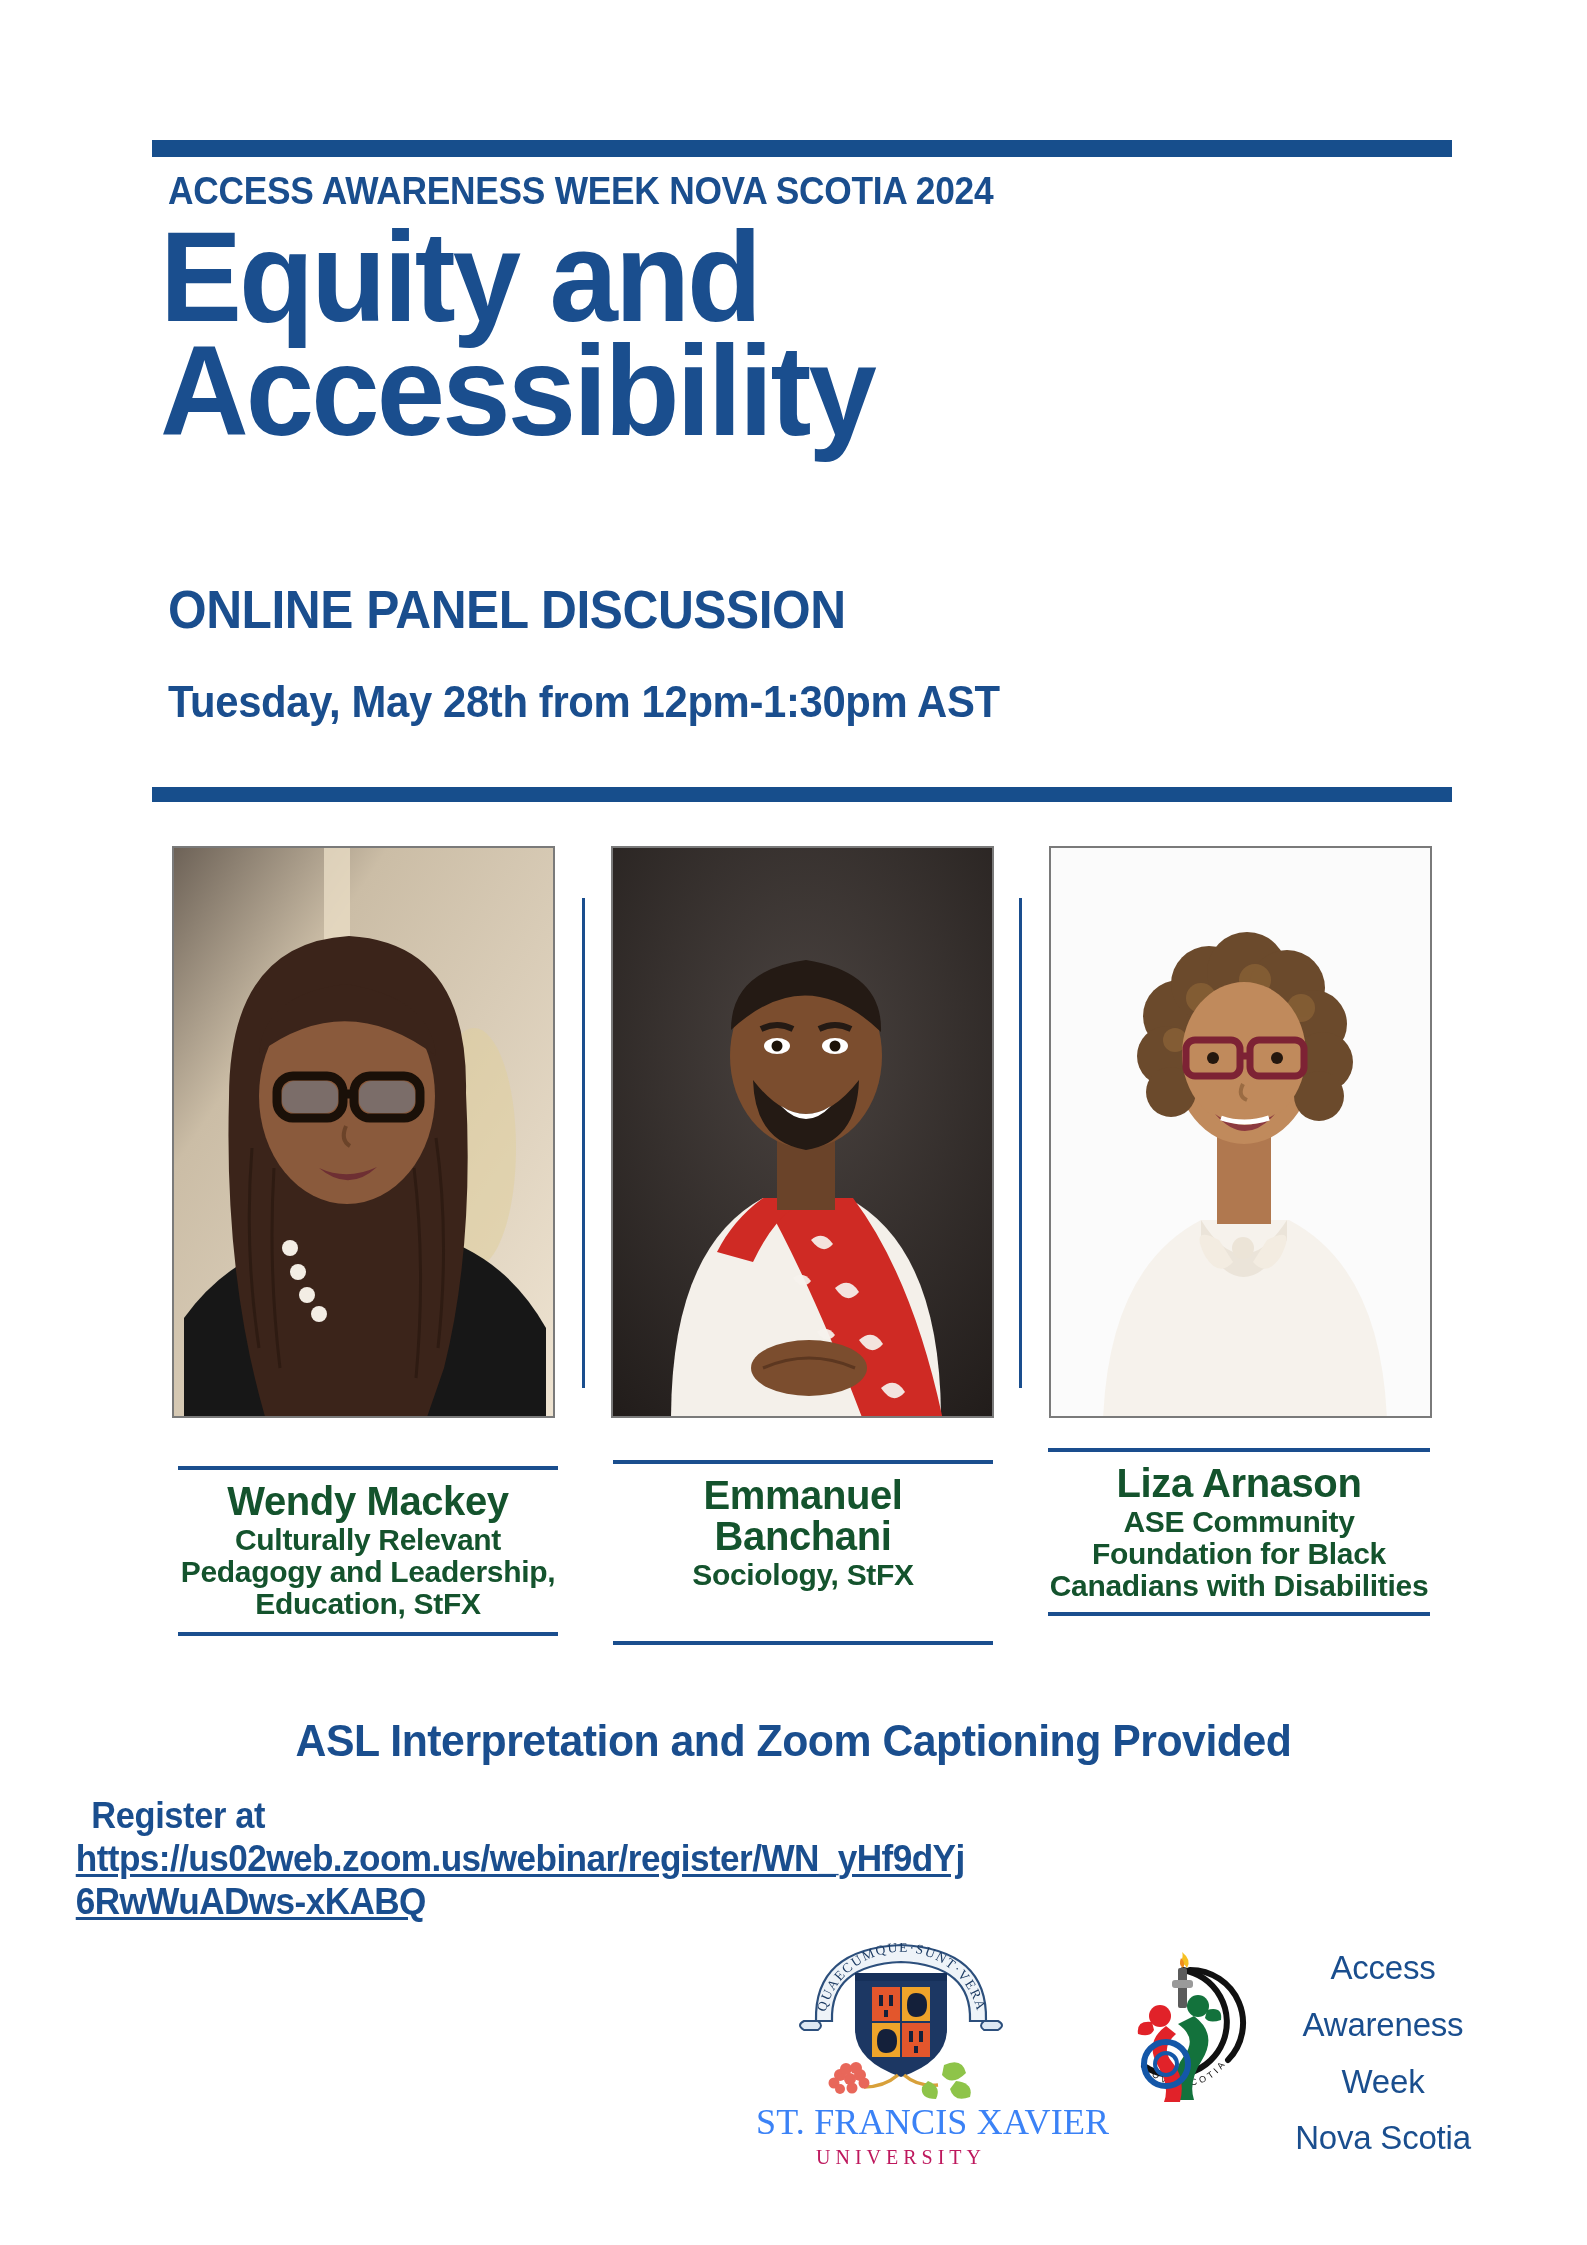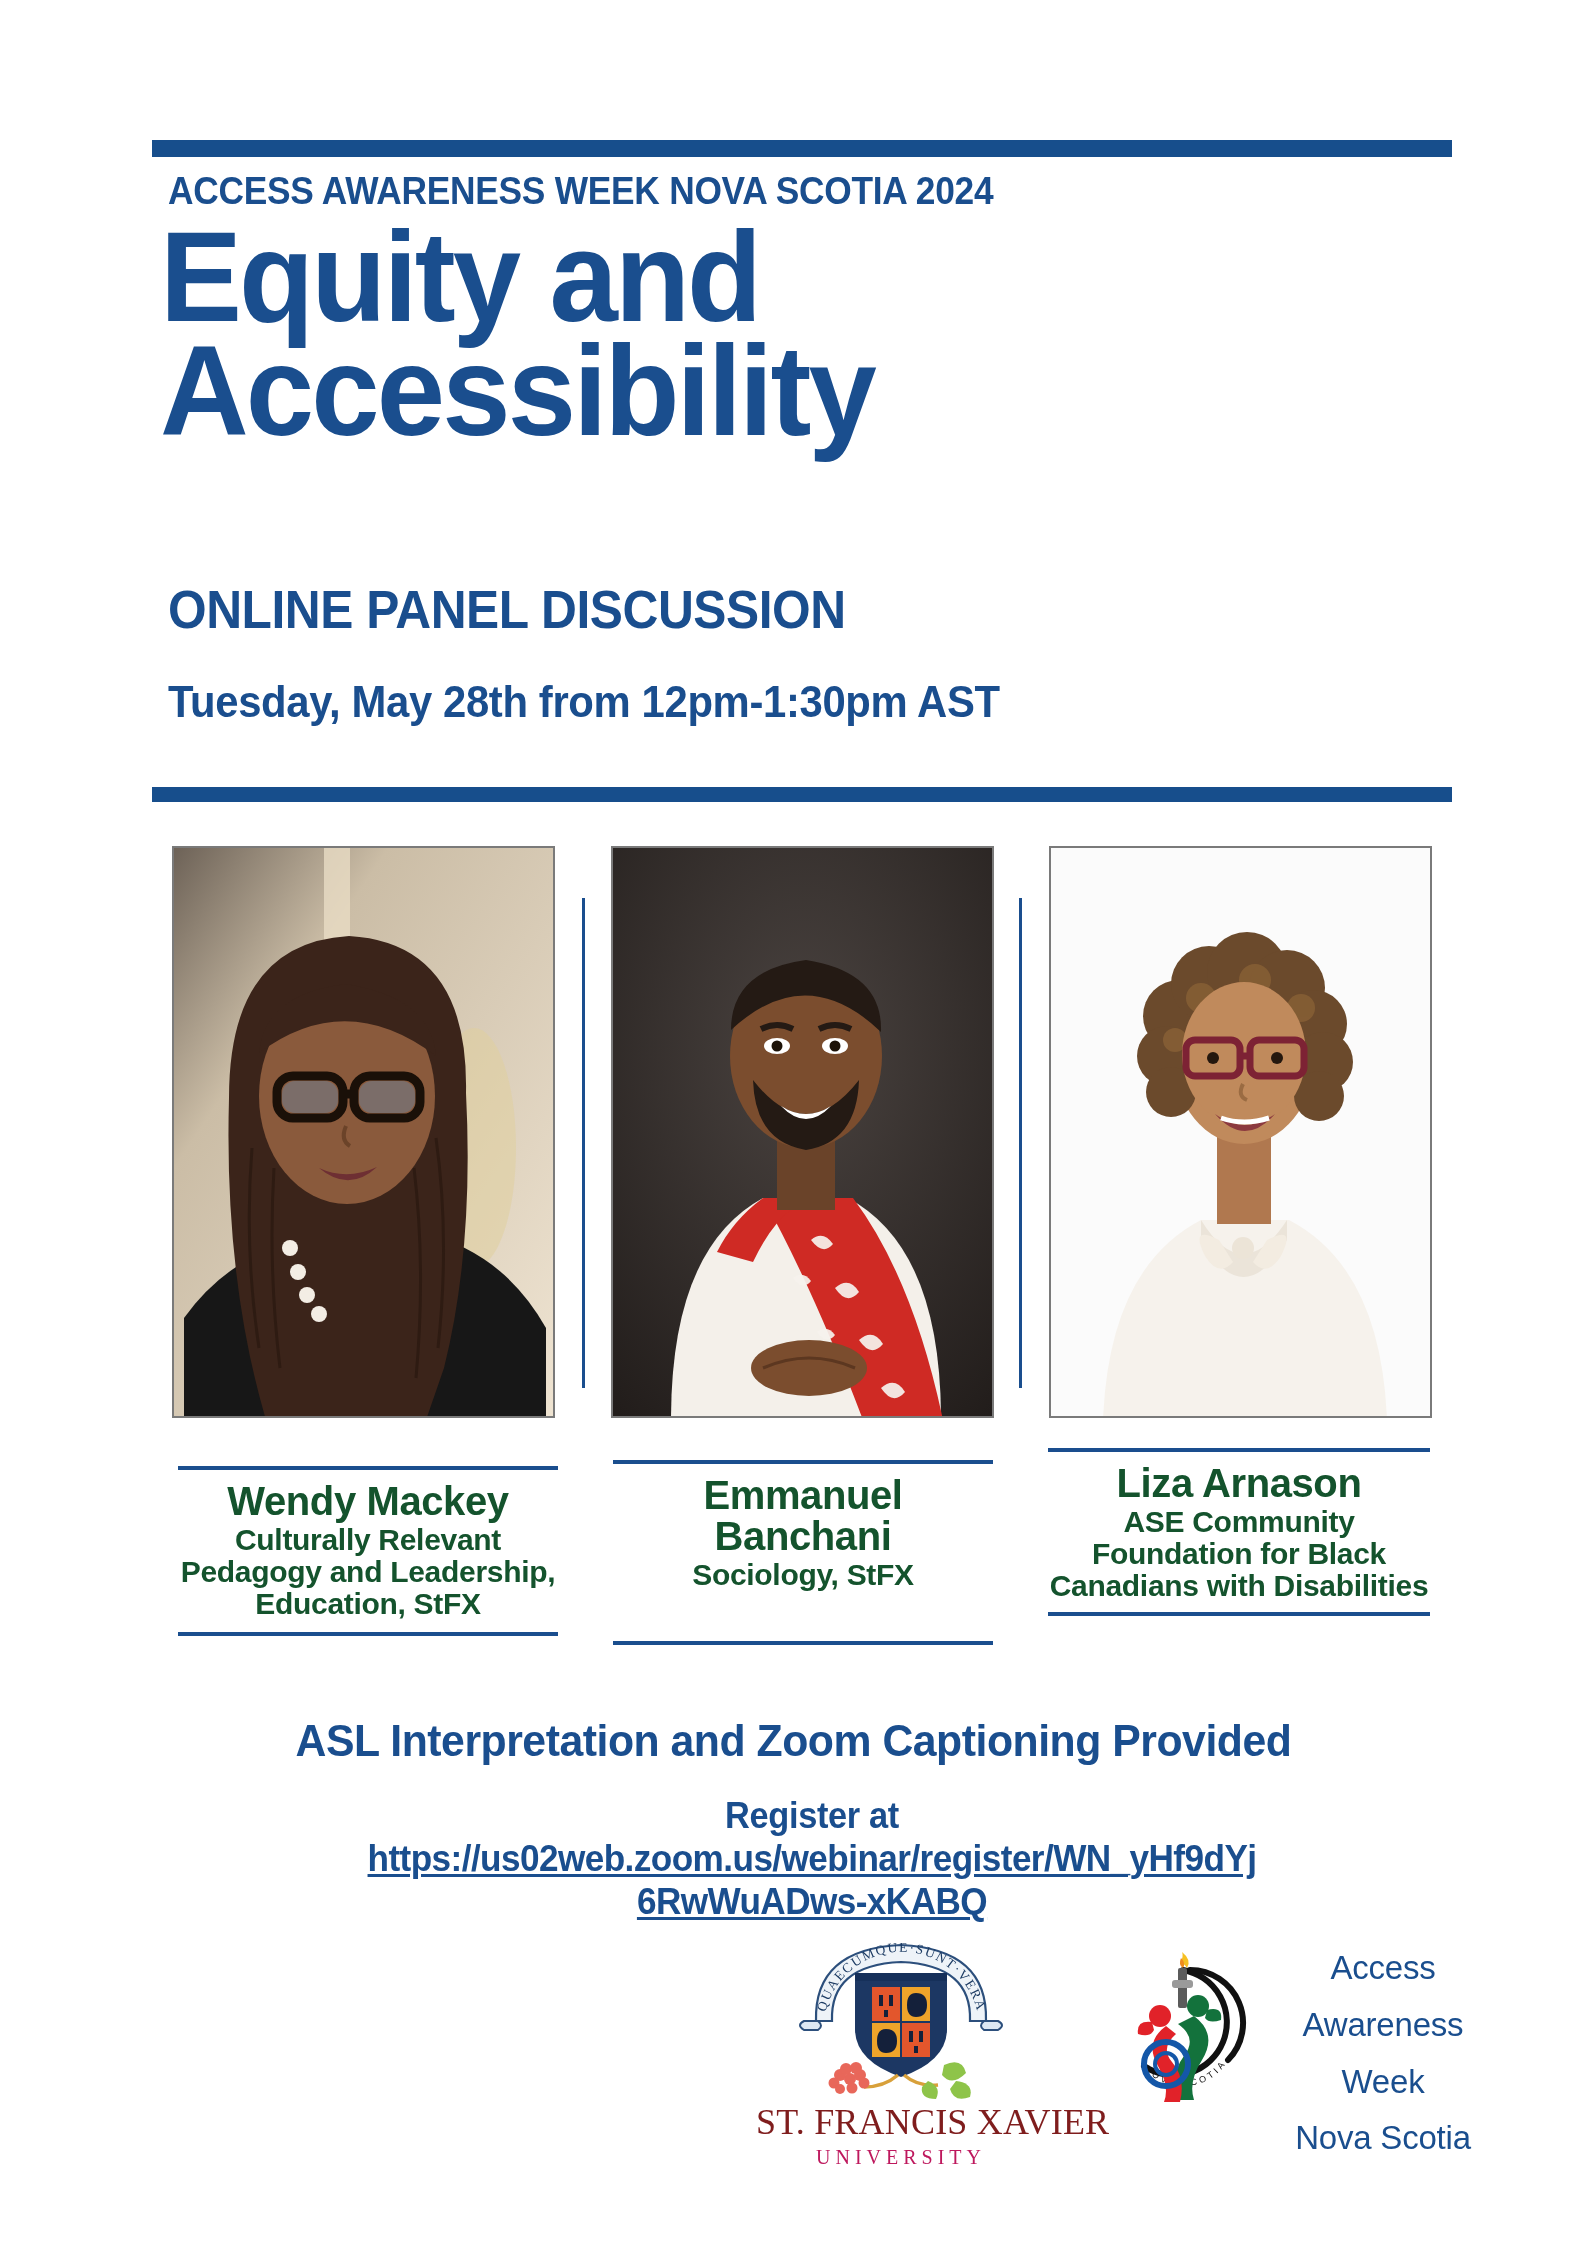--- a/index.html
+++ b/index.html
@@ -141,21 +141,21 @@
     font-size: 45px;
     font-weight: 700;
     letter-spacing: -0.5px;
     color: #1A4E8E;
     transform: scaleX(0.95);
   }
   .register-wrap {
     position: absolute;
     left: 0; top: 1795px;
     width: 1587px;
-    text-align: center;
+    text-align: left;
     color: #1A4E8E;
     padding-left: 37px;
   }
   .reg-lead {
     font-size: 37px;
     font-weight: 700;
     letter-spacing: -0.4px;
     transform: scaleX(0.93);
   }
   .reg-url {
@@ -182,21 +182,21 @@
 
   .stfx-logo {
     position: absolute;
     left: 756px; top: 1925px;
     width: 290px; height: 260px;
     text-align: center;
   }
   .crest-svg { display: block; margin: 0 auto; }
   .stfx-name {
     font-family: "Liberation Serif", serif;
-    color: #7f1d1d;
+    color: #3b82f6;
     font-size: 36px;
     letter-spacing: 0.2px;
     line-height: 1;
     margin-top: 4px;
     white-space: nowrap;
   }
   .stfx-sub {
     font-family: "Liberation Serif", serif;
     color: #be185d;
     font-size: 20px;

